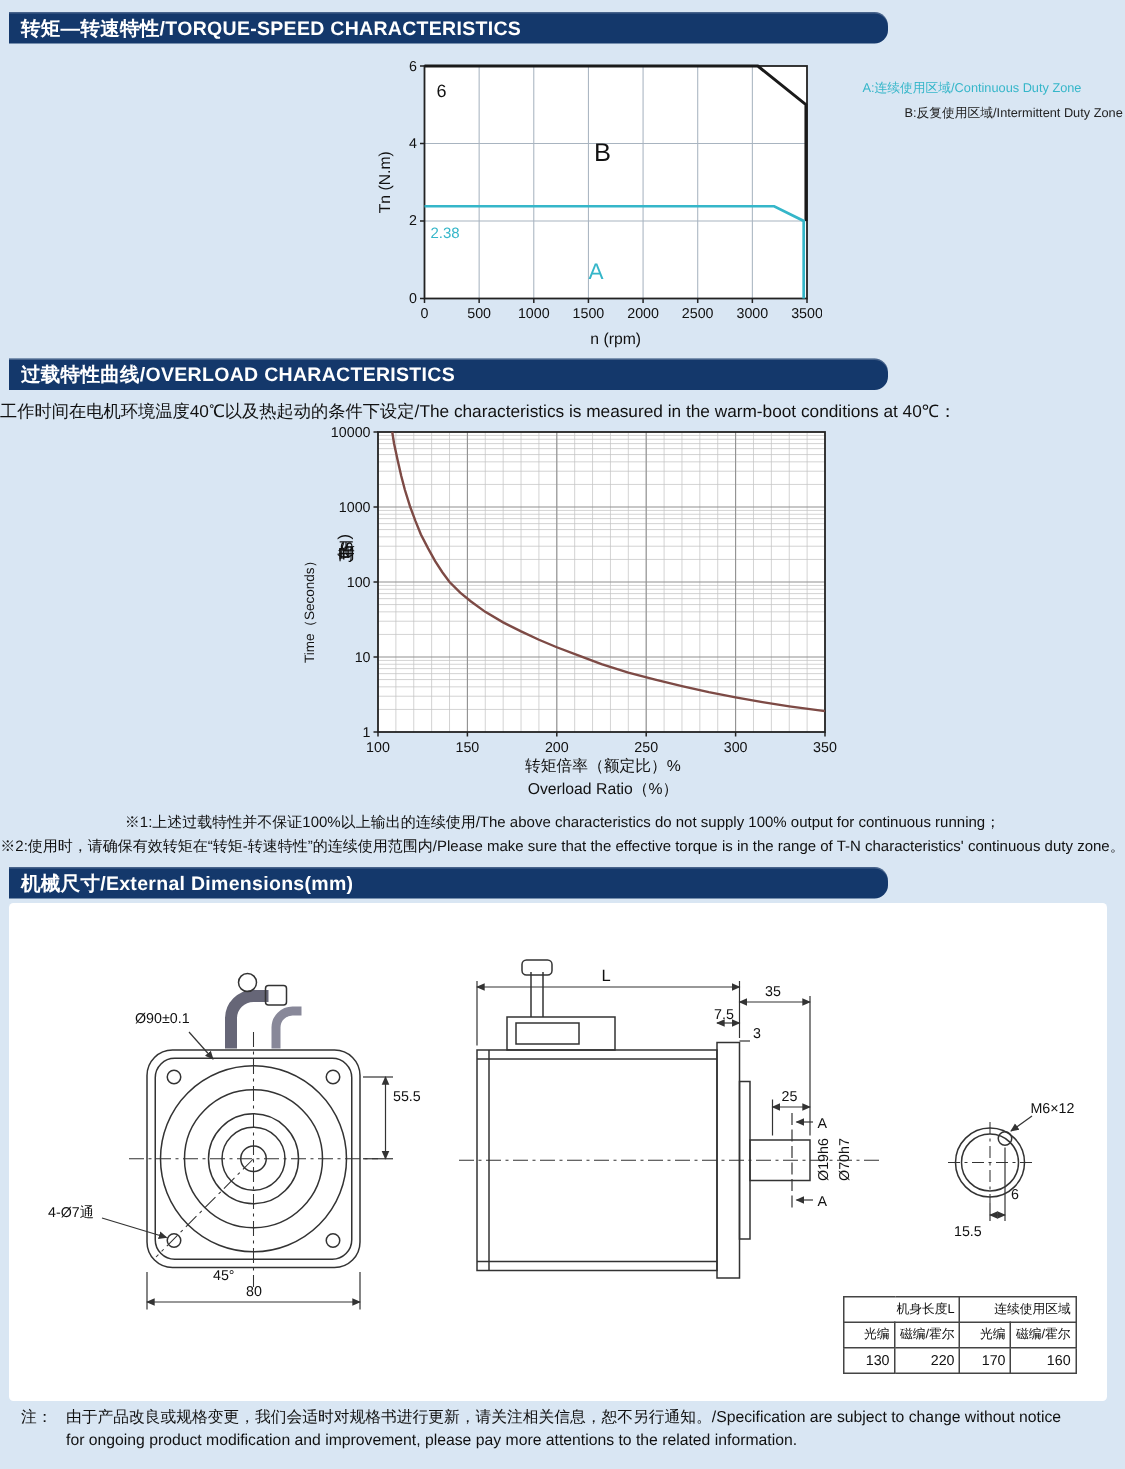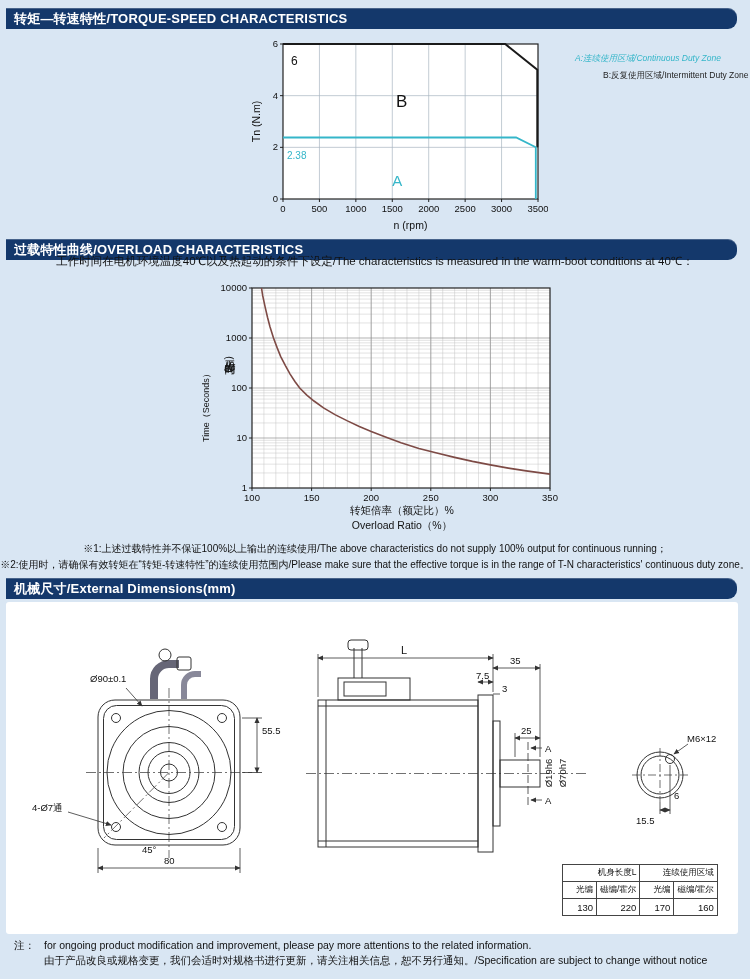--- a/index.html
+++ b/index.html
@@ -1,23 +1,23 @@
 <!DOCTYPE html>
 <html><head>
 <meta charset="utf-8">
 <style>
   *{margin:0;padding:0;box-sizing:border-box}
   html,body{width:750px;height:979px}
   body{position:relative;background:#d9e6f3;font-family:"Liberation Sans",sans-serif;color:#111;overflow:hidden}
   .abs{position:absolute}
-  .hdr{position:absolute;left:6px;width:731px;height:21px;background:#14386b;color:#fff;
+  .hdr{position:absolute;left:6px;width:586px;height:21px;background:#14386b;color:#fff;
        font-weight:700;font-size:13px;line-height:21px;padding-left:8px;
        border-radius:0 9px 9px 0;box-shadow:inset 0 1px 0 rgba(255,255,255,.22);letter-spacing:.2px}
   .legend{position:absolute;left:575px;top:50px;font-size:8.5px;line-height:17px;white-space:nowrap}
-  .cond{position:absolute;top:253px;left:0;width:100%;text-align:center;font-size:11.5px}
+  .cond{position:absolute;top:266px;left:0;width:100%;text-align:left;font-size:11.5px}
   .notes{position:absolute;top:541px;left:0;width:100%;text-align:center;font-size:10px;line-height:16px}
   .xlab2{position:absolute;left:252px;width:300px;text-align:center;font-size:10.5px}
   .ycn{position:absolute;left:222px;top:352px;writing-mode:vertical-lr;font-size:11px;letter-spacing:1px}
   .yen{position:absolute;left:200px;top:442px;transform:rotate(-90deg);transform-origin:0 0;
        font-size:9px;white-space:nowrap}
   .panel{position:absolute;left:6px;top:602px;width:732px;height:332px;background:#fff;border-radius:3px}
   .dimtab{position:absolute;left:562px;top:864px;border-collapse:collapse;background:#fff;
           font-size:8.5px;text-align:right}
   .dimtab td{border:1px solid #444;min-width:34px;height:17px;padding:1px 3px}
   .dimtab .val{font-size:9.5px}
@@ -67,21 +67,21 @@
     <polyline points="33.0,8.0 255.2,8.0 287.3,33.8 287.3,111.3" fill="none" stroke="#1a1a1a" stroke-width="2"></polyline>
     <polyline points="33.0,101.5 266.1,101.5 285.8,111.3 285.8,163.0" fill="none" stroke="#35b6c9" stroke-width="1.8"></polyline>
     <text x="41.01428571428571" y="28.666666666666657" font-size="12" fill="#111">6</text>
     <text x="37.00714285714286" y="122.95833333333333" font-size="10" fill="#35b6c9">2.38</text>
     <text x="145.92857142857144" y="71.29166666666667" font-size="17" fill="#111">B</text>
     <text x="142.28571428571428" y="150.08333333333334" font-size="15" fill="#35b6c9">A</text>
     <text x="160.5" y="193" text-anchor="middle" font-size="10.5" fill="#111">n (rpm)</text>
     <text x="10" y="85.5" text-anchor="middle" font-size="10.5" fill="#111" transform="rotate(-90 10 85.5)">Tn (N.m)</text>
   </svg>
 <div class="legend">
-  <div style="color: rgb(53, 182, 201); font-style: italic;">A:连续使用区域/Continuous Duty Zone</div>
+  <div style="color: rgb(53, 182, 201);">A:连续使用区域/Continuous Duty Zone</div>
   <div style="color: rgb(34, 34, 34); margin-left: 28px;">B:反复使用区域/Intermittent Duty Zone</div>
 </div>
 
 <div class="hdr" style="top:239px">过载特性曲线/OVERLOAD CHARACTERISTICS</div>
 <div class="cond">工作时间在电机环境温度40℃以及热起动的条件下设定/The characteristics is measured in the warm-boot conditions at 40℃：</div>
 <div class="ycn">工作时间(S)</div>
 <div class="yen">Time（Seconds）</div>
 <svg id="chart2" class="abs" style="left:210px;top:280px" width="355" height="232">
     <rect x="42" y="8" width="298" height="200" fill="#fff"></rect>
     <line x1="53.92" y1="8" x2="53.92" y2="208" stroke="#c4c4c4" stroke-width="0.5"></line>
@@ -304,16 +304,16 @@
     <td class="val">220</td>
     <td class="val">170</td>
     <td class="val">160</td>
   </tr>
 </tbody>
   </table>
 
 <div class="footer">
   <div class="pfx">注：</div>
   <div>
+    <div>由于产品改良或规格变更，我们会适时对规格书进行更新，请关注相关信息，恕不另行通知。/Specification are subject to change without notice</div>
     <div>for ongoing product modification and improvement, please pay more attentions to the related information.</div>
-    <div>由于产品改良或规格变更，我们会适时对规格书进行更新，请关注相关信息，恕不另行通知。/Specification are subject to change without notice</div>
   </div>
 </div>
 
 </body></html>

